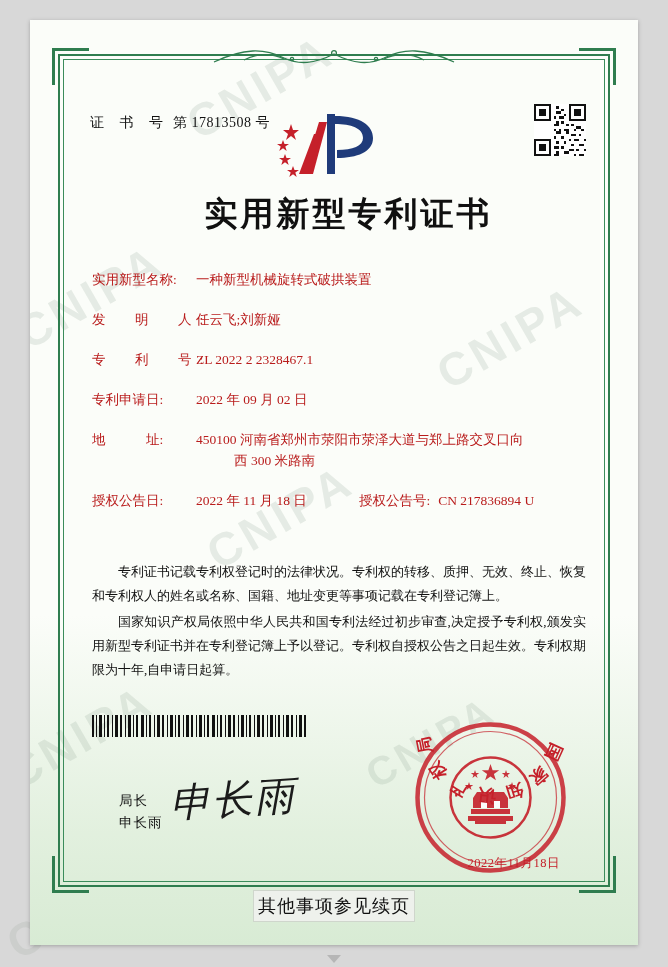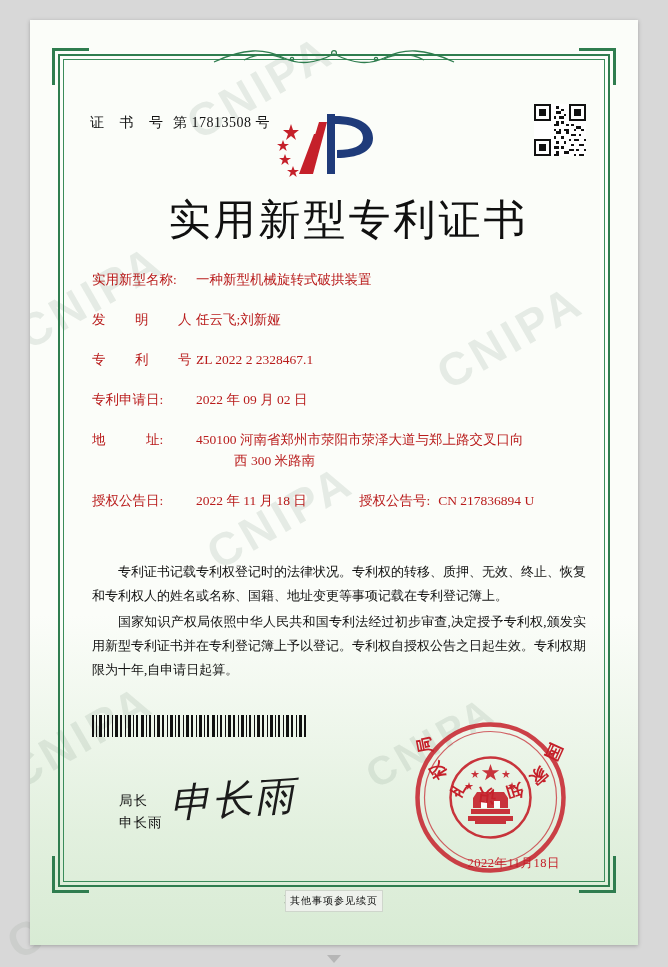--- a/index.html
+++ b/index.html
@@ -141,22 +141,22 @@
     transform: translateX(-50%);
     width: 130px;
     height: 78px;
   }
 
   .doc-title {
     position: absolute;
     left: 0; right: 0;
     top: 172px;
     text-align: center;
-    font-size: 42px;
-    font-weight: normal;
+    font-size: 33px;
+    font-weight: bold;
     letter-spacing: 3px;
     color: #101010;
     font-family: "Liberation Serif", "DejaVu Serif", serif;
     padding-left: 29px;
   }
 
   .fields {
     position: absolute;
     left: 62px;
     right: 52px;
@@ -255,21 +255,21 @@
     color: #111;
     letter-spacing: 1px;
   }
 
   
   .footer-note {
     position: absolute;
     left: 50%;
     transform: translateX(-50%);
     top: 890px;
-    font-size: 10px;
+    font-size: 18px;
     color: #111;
     background: #eef1ec;
     border: 1px solid #cfd6cc;
     padding: 3px 4px;
     letter-spacing: 1px;
     z-index: 10;
   }
 
   .scroll-arrow {
     position: absolute;

